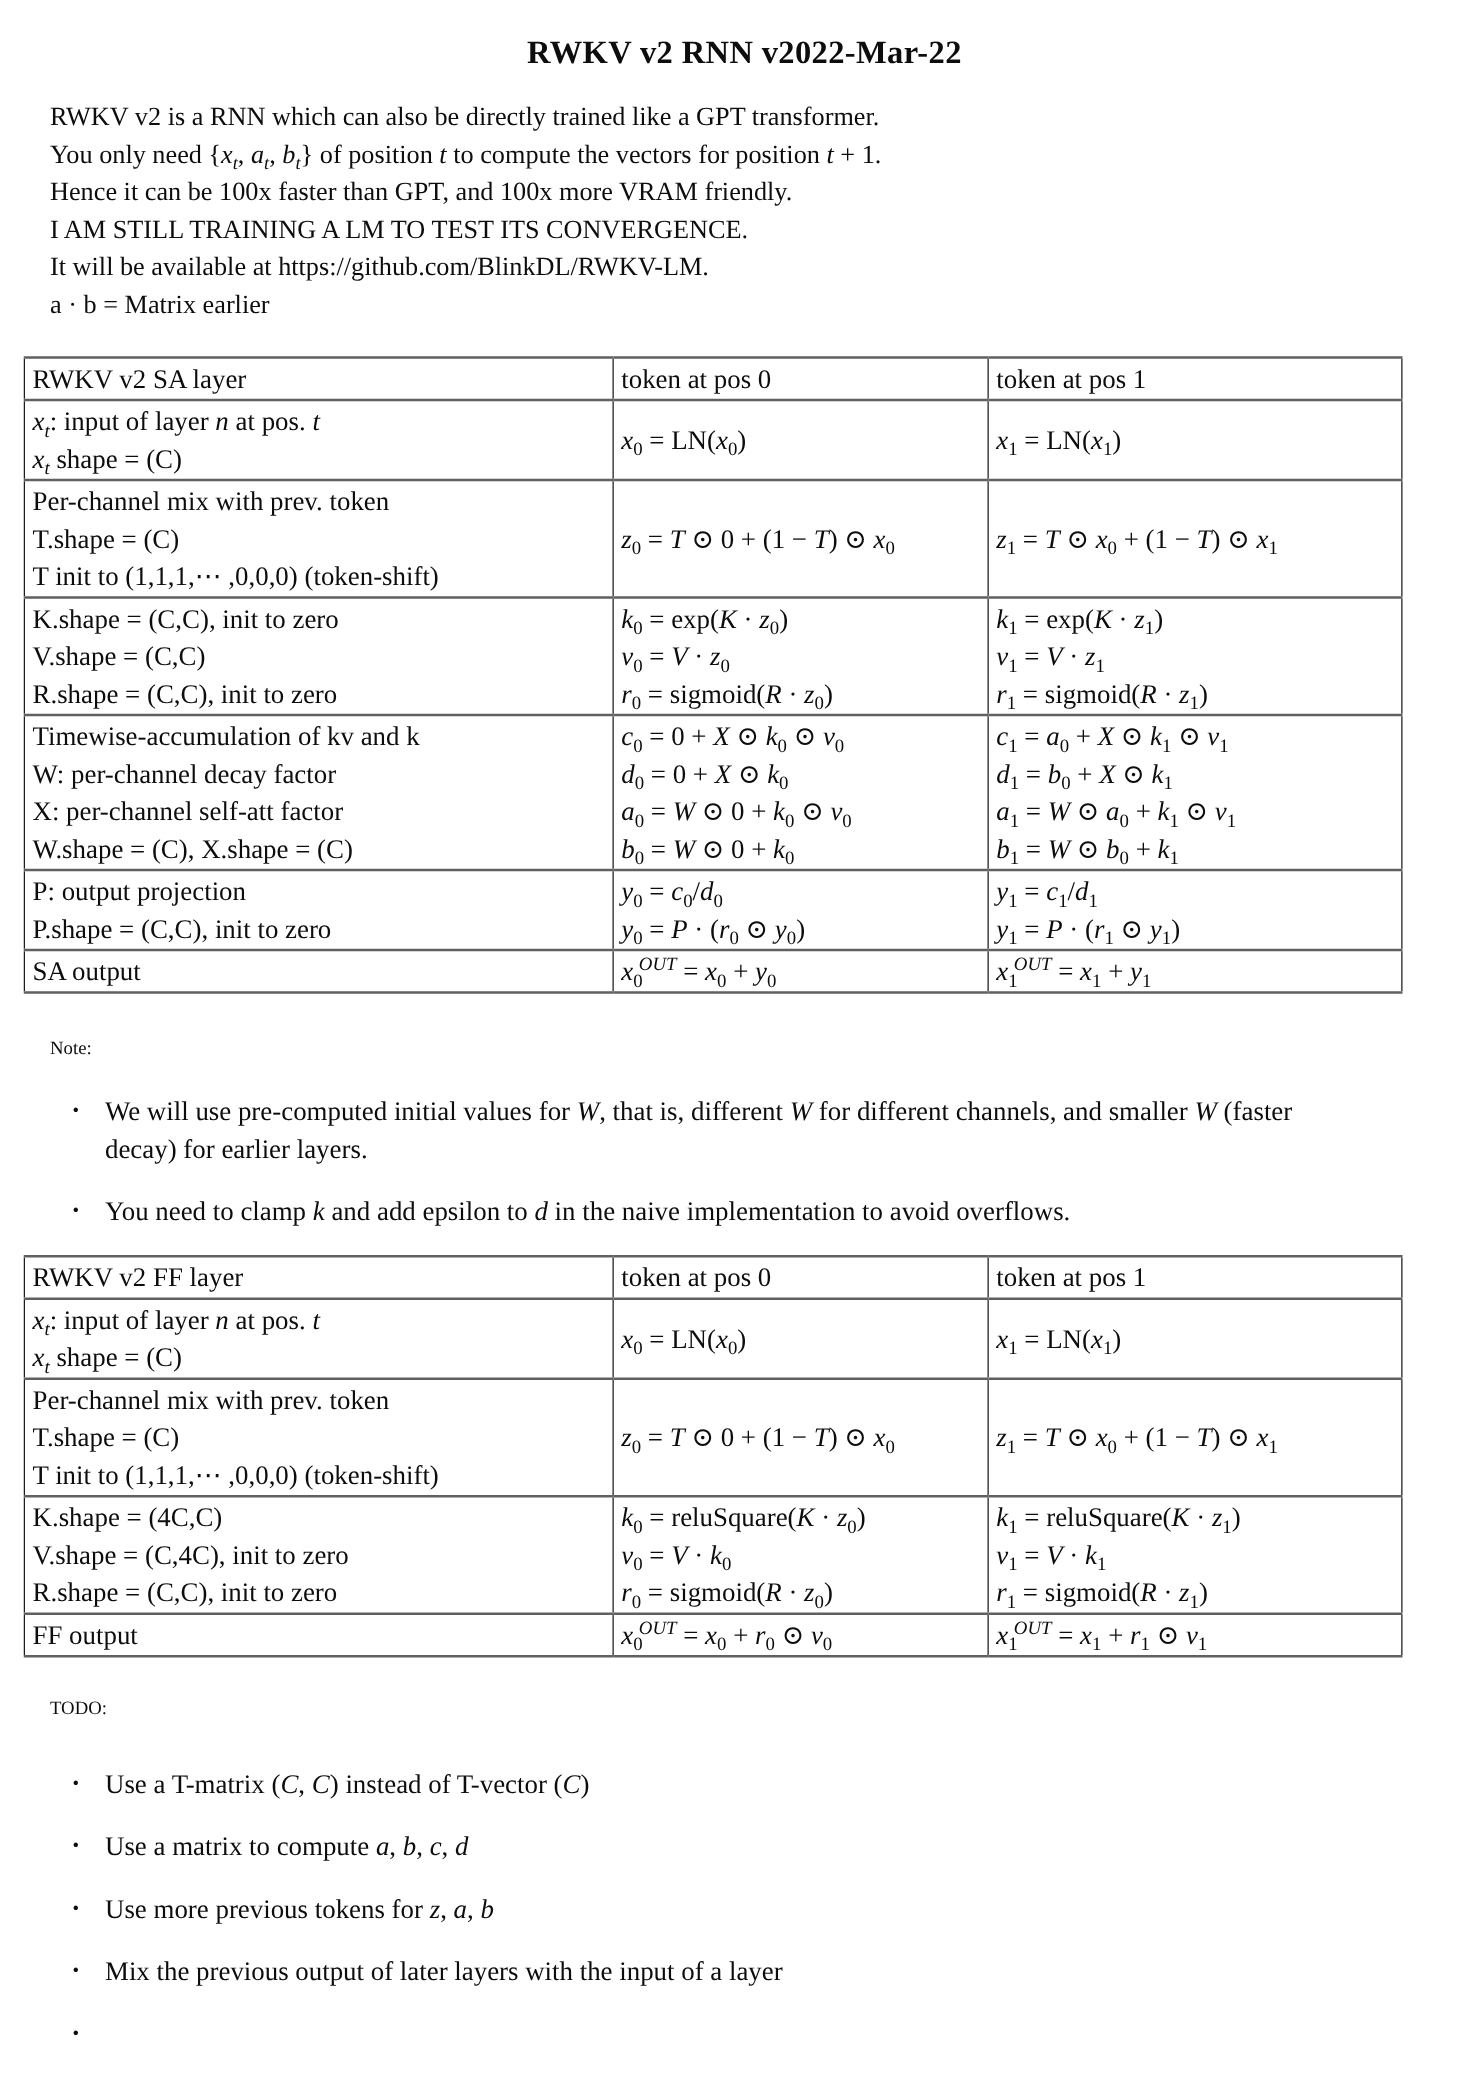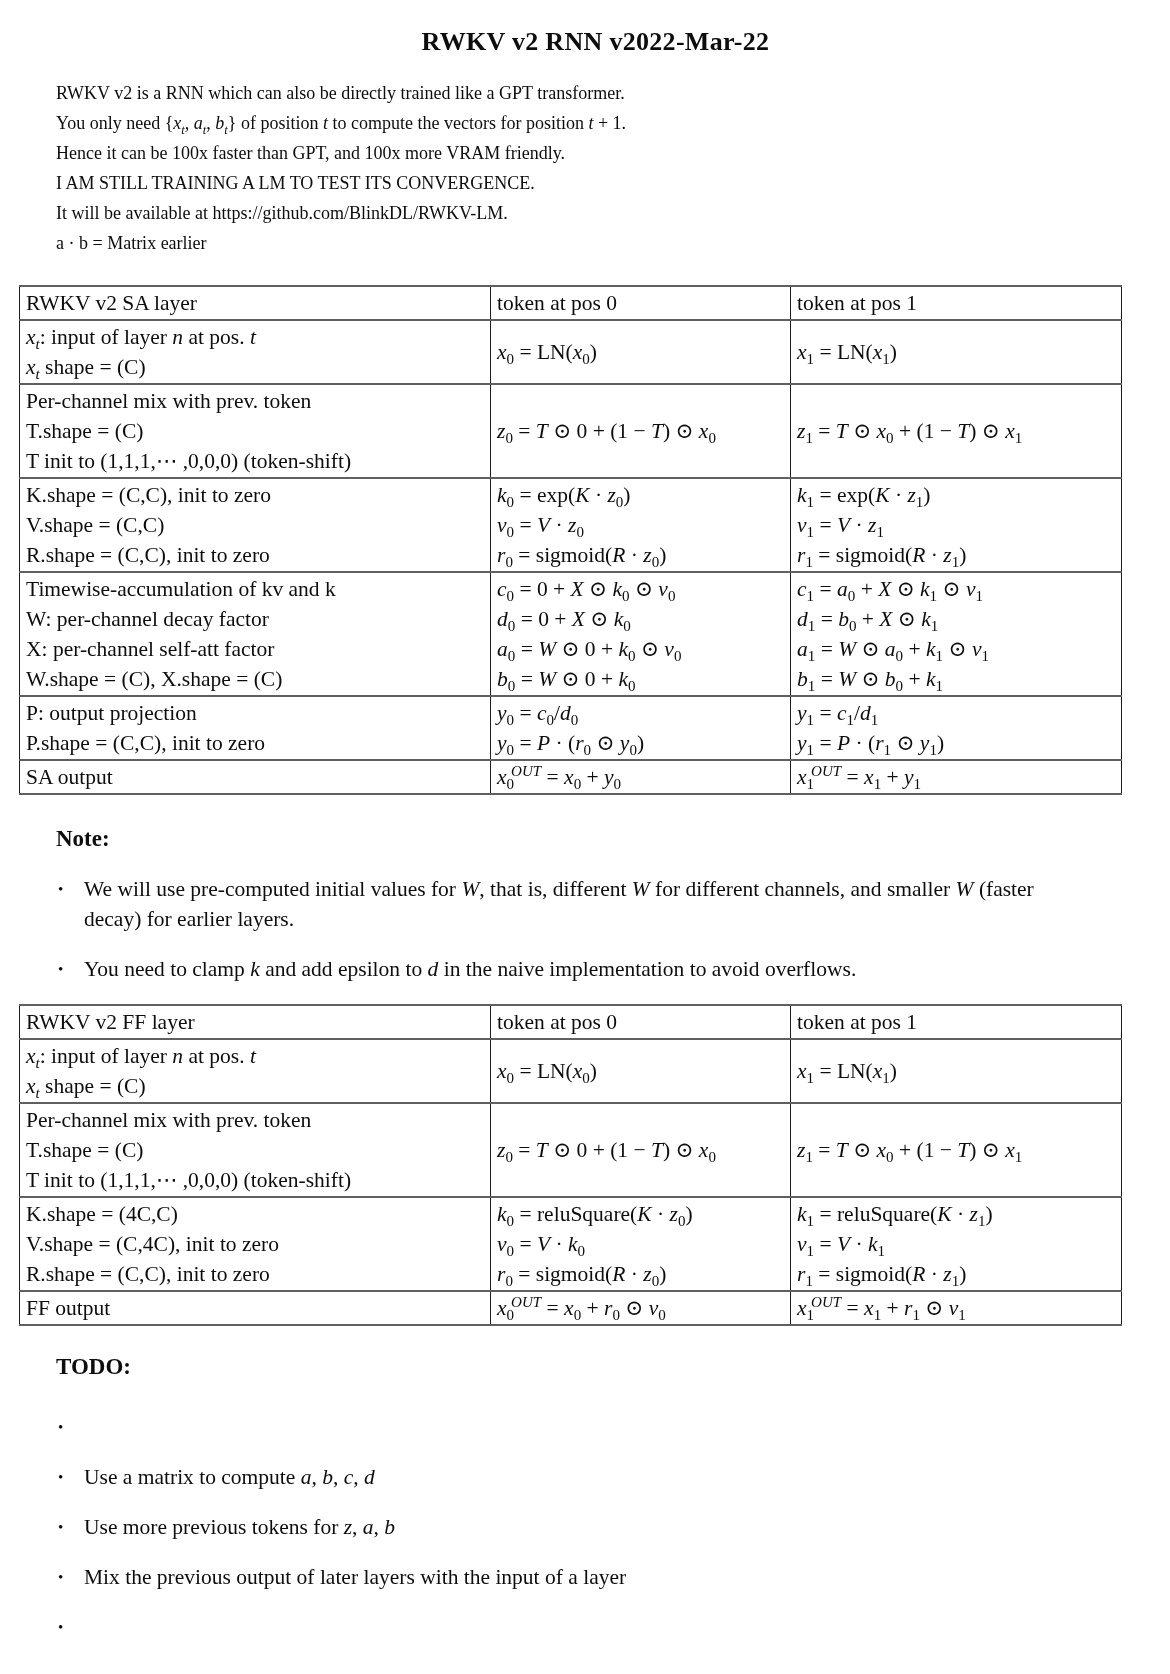--- a/index.html
+++ b/index.html
@@ -20,22 +20,22 @@
     margin-top: 26px;
     text-align: center;
     font-size: 26px;
     font-weight: bold;
     letter-spacing: 0.3px;
     line-height: 32px;
     padding-left: 21px;
   }
 
   .intro {
-    margin: 20px 30px 0 56px;
-    font-size: 18px;
+    margin: 20px 30px 0 40px;
+    font-size: 21px;
     line-height: 30px;
   }
   .intro .line { white-space: nowrap; }
 
   table.tbl {
     border-collapse: collapse;
     table-layout: fixed;
     margin-left: 19px;
     width: 1102px;
     font-size: 21.5px;
@@ -56,24 +56,23 @@
   .col-label { width: 471px; }
   .col-pos0  { width: 300px; }
   .col-pos1  { width: 331px; }
   .cell-line { white-space: nowrap; }
 
   sub, sup { font-size: 0.70em; line-height: 0; }
   sub + sup { margin-left: -3px; }
   i { font-style: italic; }
 
   .sec-heading {
-    margin: 29px 0 0 56px;
-    font-size: 23px;
-    line-height: 30px;
-    font-weight: bold;
+    margin: 29px 0 0 40px;
+    font-size: 15px;
+    line-height: 30px;
   }
   .sec-heading-todo { margin-top: 26px; }
 
   ul.bullets {
     list-style: none;
     margin: 20px 0 0 0;
     padding: 0 0 0 58px;
     font-size: 21.5px;
     line-height: 30px;
   }
@@ -290,20 +289,21 @@
             <div class="cell-line"><i>x</i><sub>1</sub><sup><i>OUT</i></sup> = <i>x</i><sub>1</sub> + <i>r</i><sub>1</sub> ⊙ <i>v</i><sub>1</sub></div>
           </td>
         </tr>
       </tbody>
   </table>
 
   <div class="sec-heading sec-heading-todo">TODO:</div>
   <ul class="bullets todo-bullets" id="todo-list">
       <li>
         <span class="blt">•</span>
+        <span class="btx">Use a T-matrix (<i>C</i>, <i>C</i>) instead of T-vector (<i>C</i>)</span>
       </li>
       <li>
         <span class="blt">•</span>
         <span class="btx">Use a matrix to compute <i>a</i>, <i>b</i>, <i>c</i>, <i>d</i></span>
       </li>
       <li>
         <span class="blt">•</span>
         <span class="btx">Use more previous tokens for <i>z</i>, <i>a</i>, <i>b</i></span>
       </li>
       <li>

